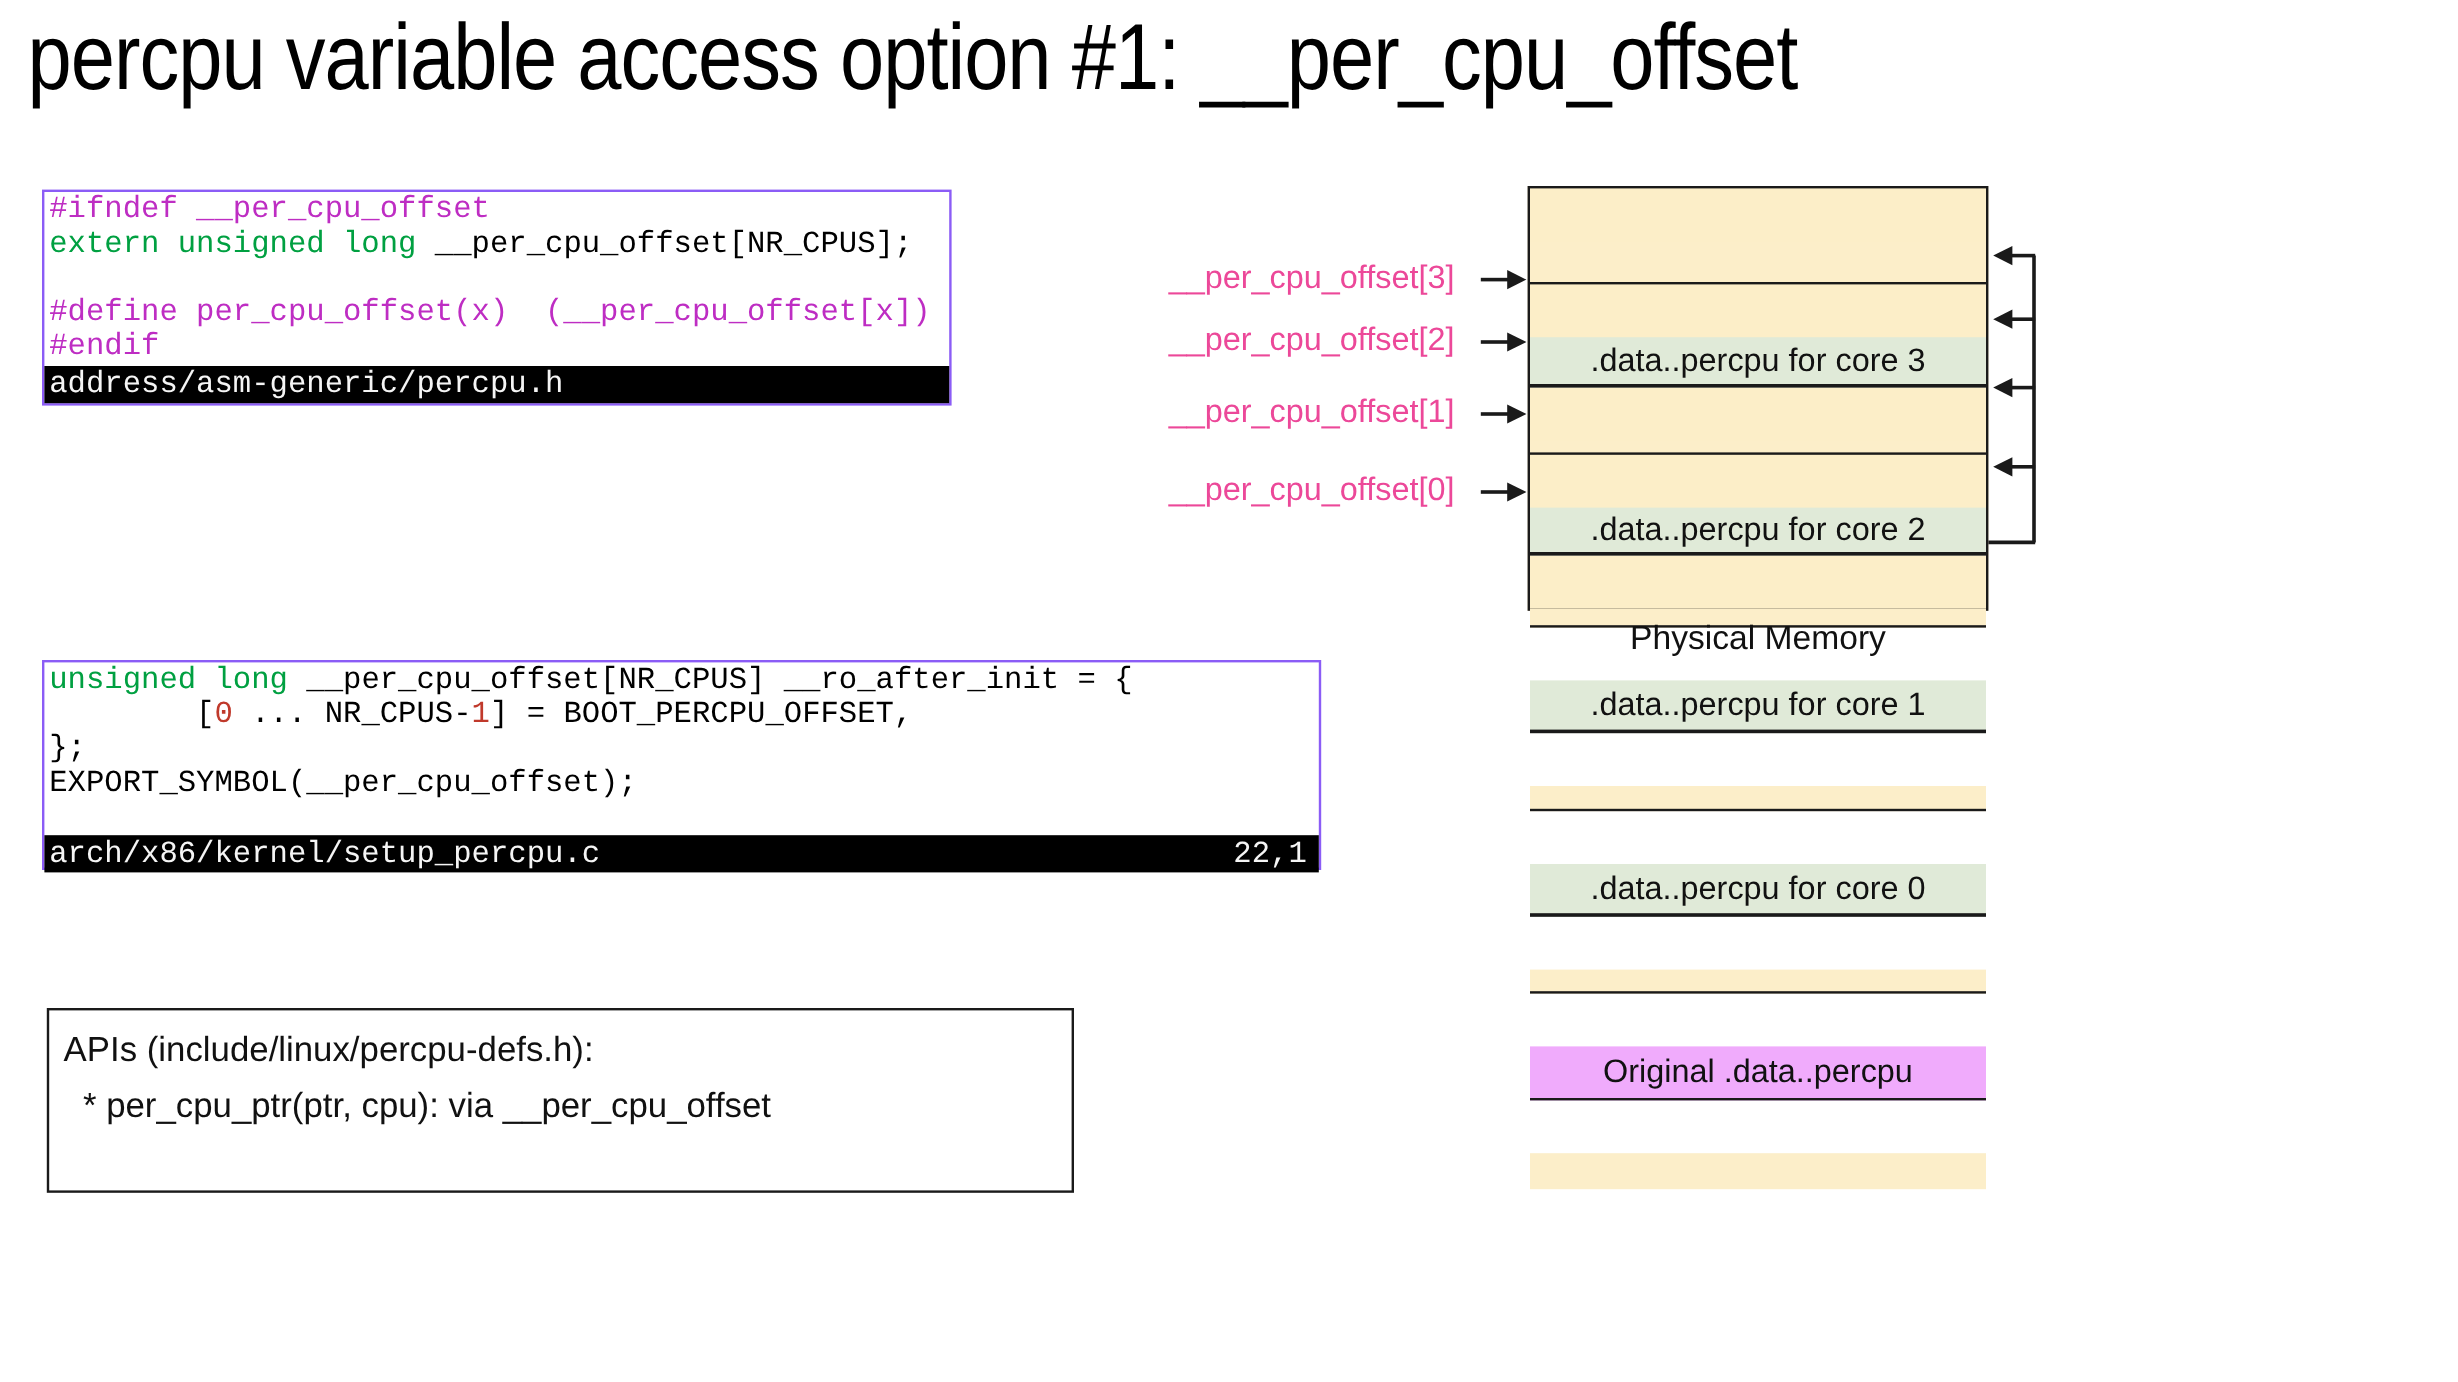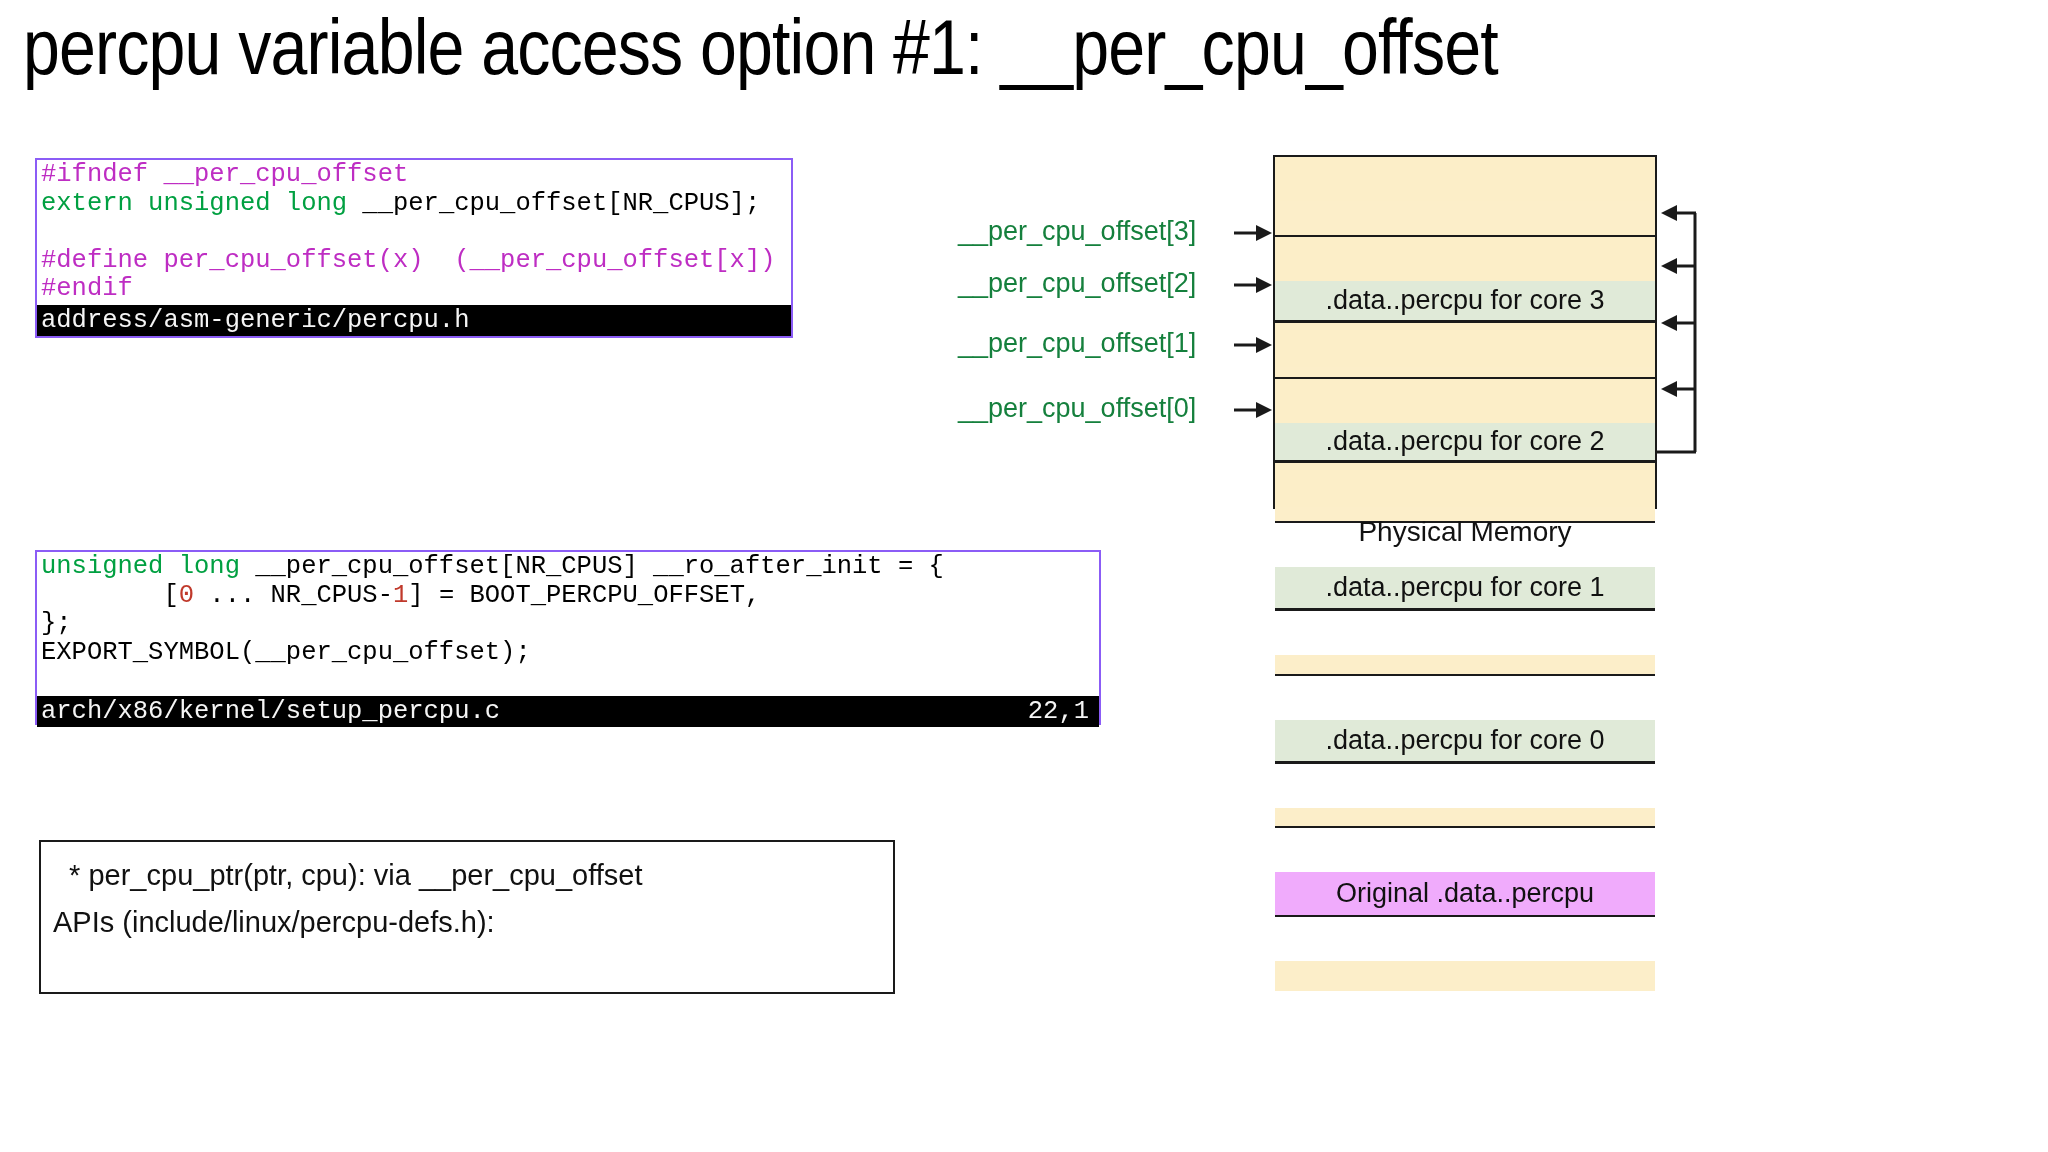--- a/index.html
+++ b/index.html
@@ -80,23 +80,23 @@
   .band-last    { border-bottom: none; }
   .band-label {
     width: 100%; height: 100%;
     display: flex; align-items: center; justify-content: center;
     font-size: 27px; color: #111111;
   }
 
   .offset-label {
     position: absolute;
     width: 270px;
-    text-align: left;
+    text-align: center;
     font-size: 27px;
-    color: #15803d;
+    color: #ec4899;
     white-space: nowrap;
   }
 
   .diagram-caption {
     position: absolute;
     left: 1273px;
     top: 516px;
     width: 384px;
     text-align: center;
     font-size: 28px;
@@ -228,17 +228,17 @@
         <polygon points="1661,323 1677,315 1677,331" stroke="none"></polygon>
       <line x1="1674" y1="389" x2="1696" y2="389"></line>
         <polygon points="1661,389 1677,381 1677,397" stroke="none"></polygon>
 
       <line x1="1695" y1="213" x2="1695" y2="452"></line>
       <line x1="1657" y1="452" x2="1696" y2="452"></line>
     </g>
   </svg>
 
   <div class="apis-box">
+    <div class="apis-line">APIs (include/linux/percpu-defs.h):</div>
     <div class="apis-line">  * per_cpu_ptr(ptr, cpu): via __per_cpu_offset</div>
-    <div class="apis-line">APIs (include/linux/percpu-defs.h):</div>
   </div>
 
 </div>
 
 </body></html>

